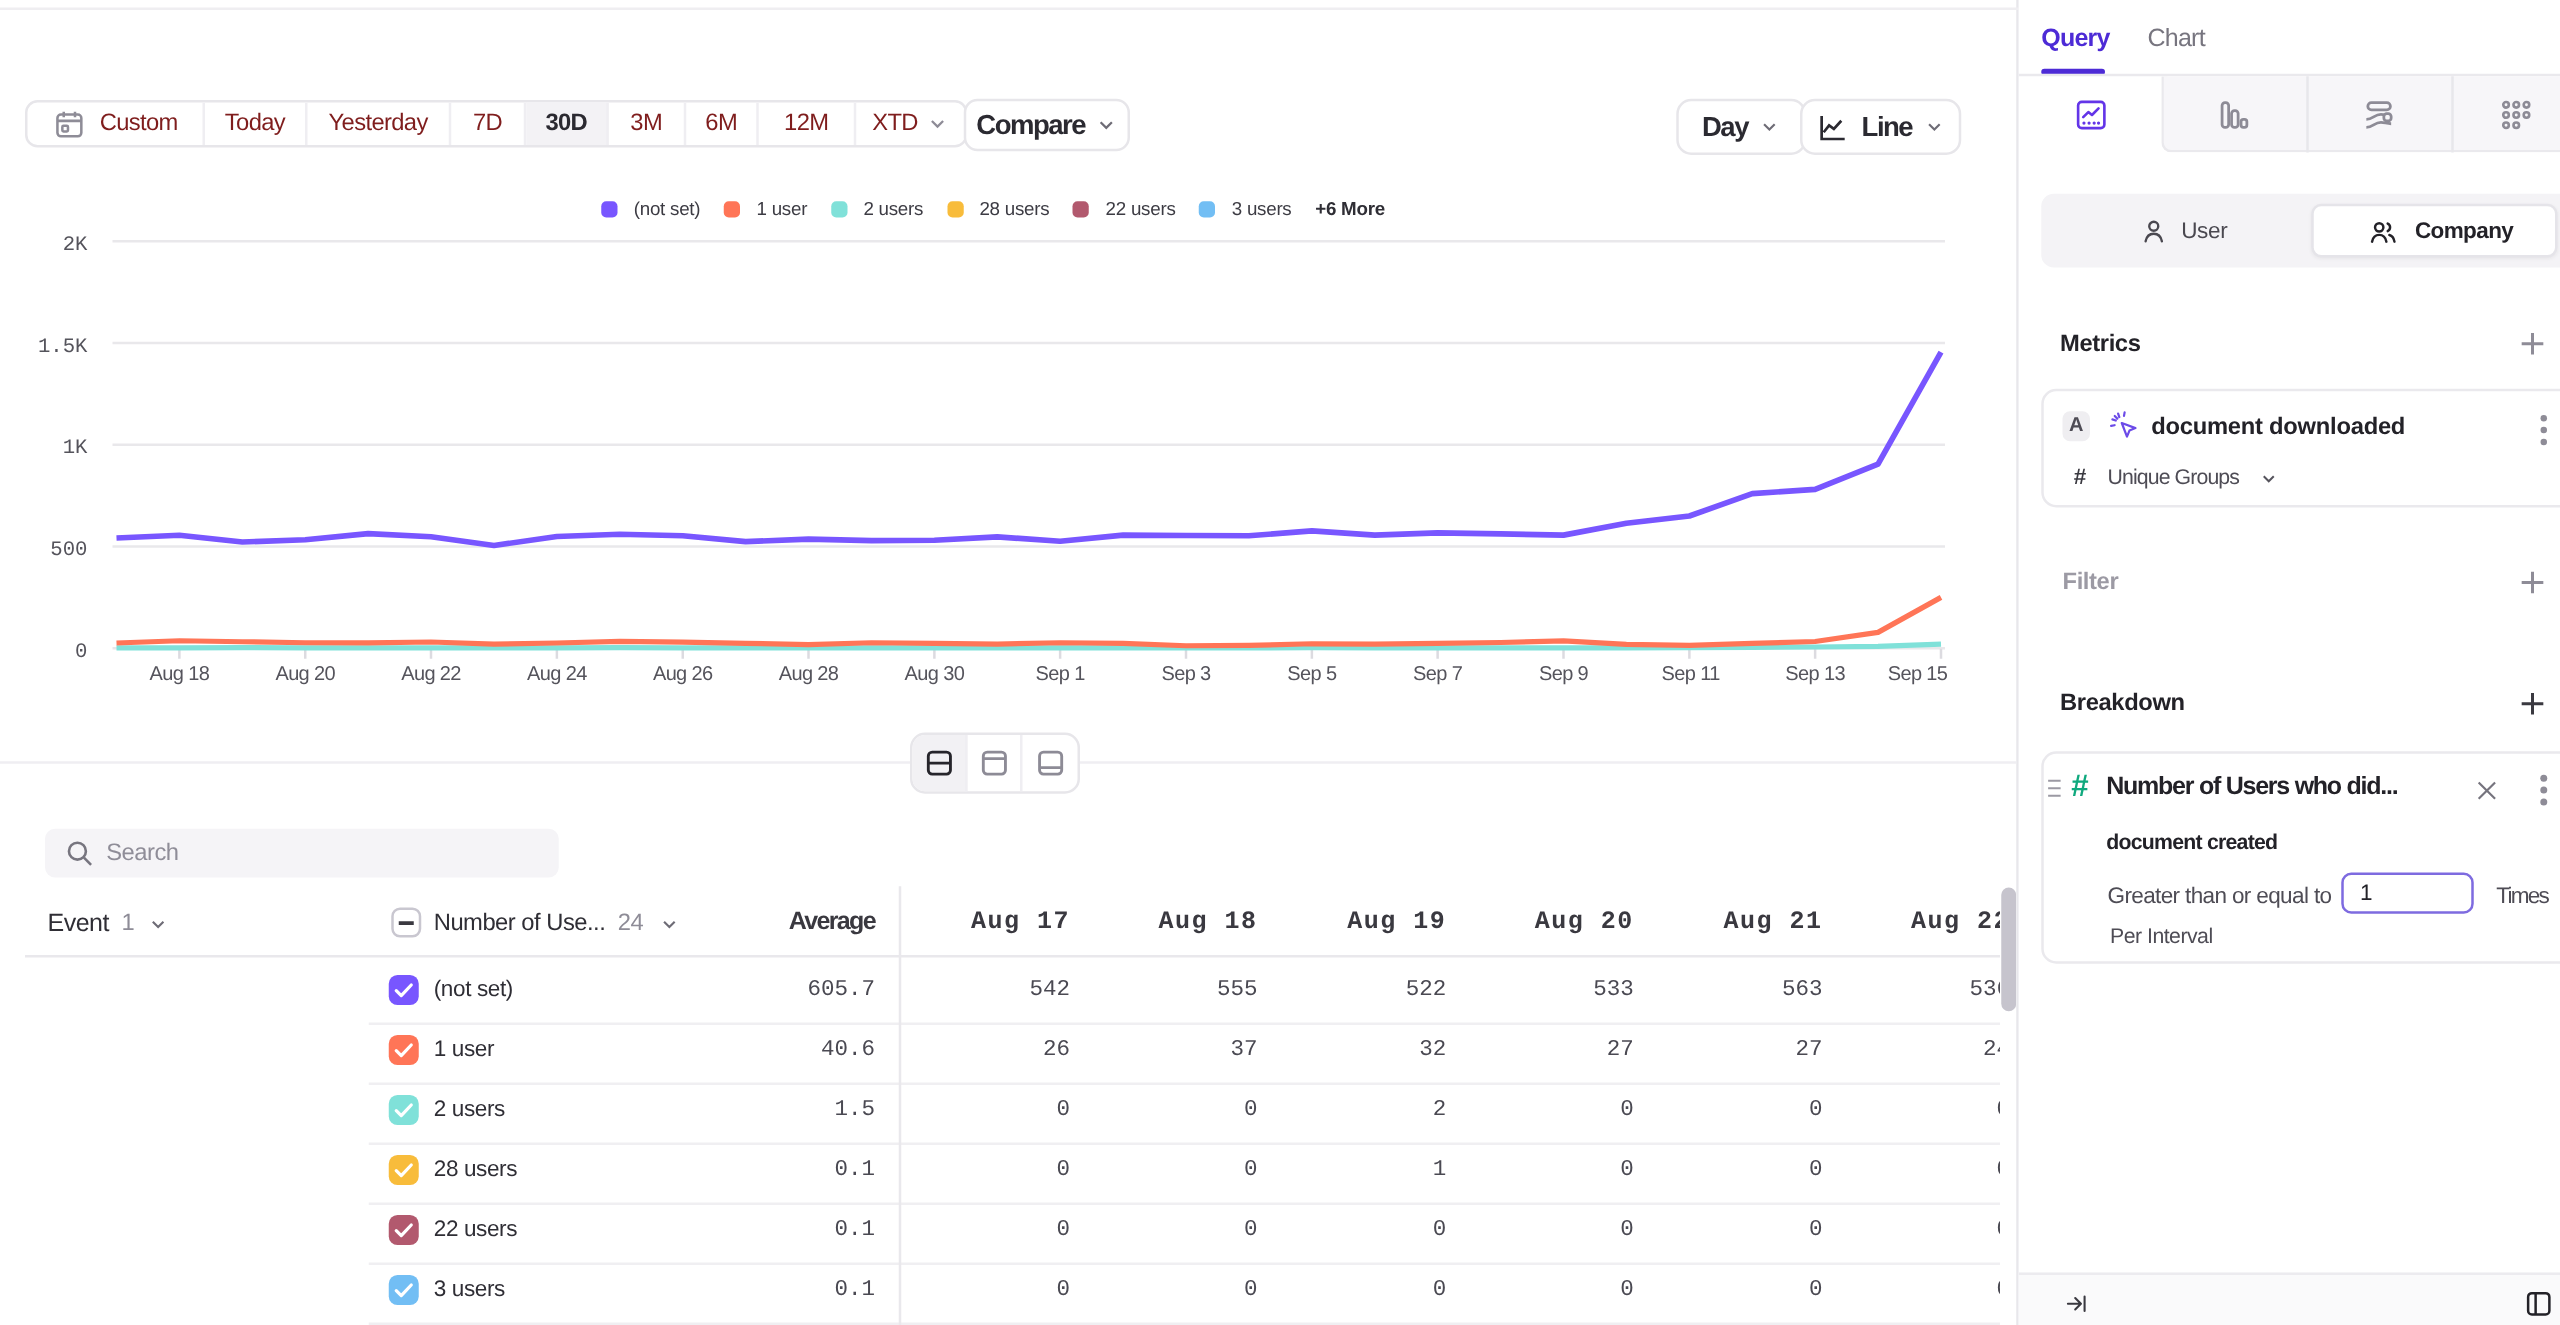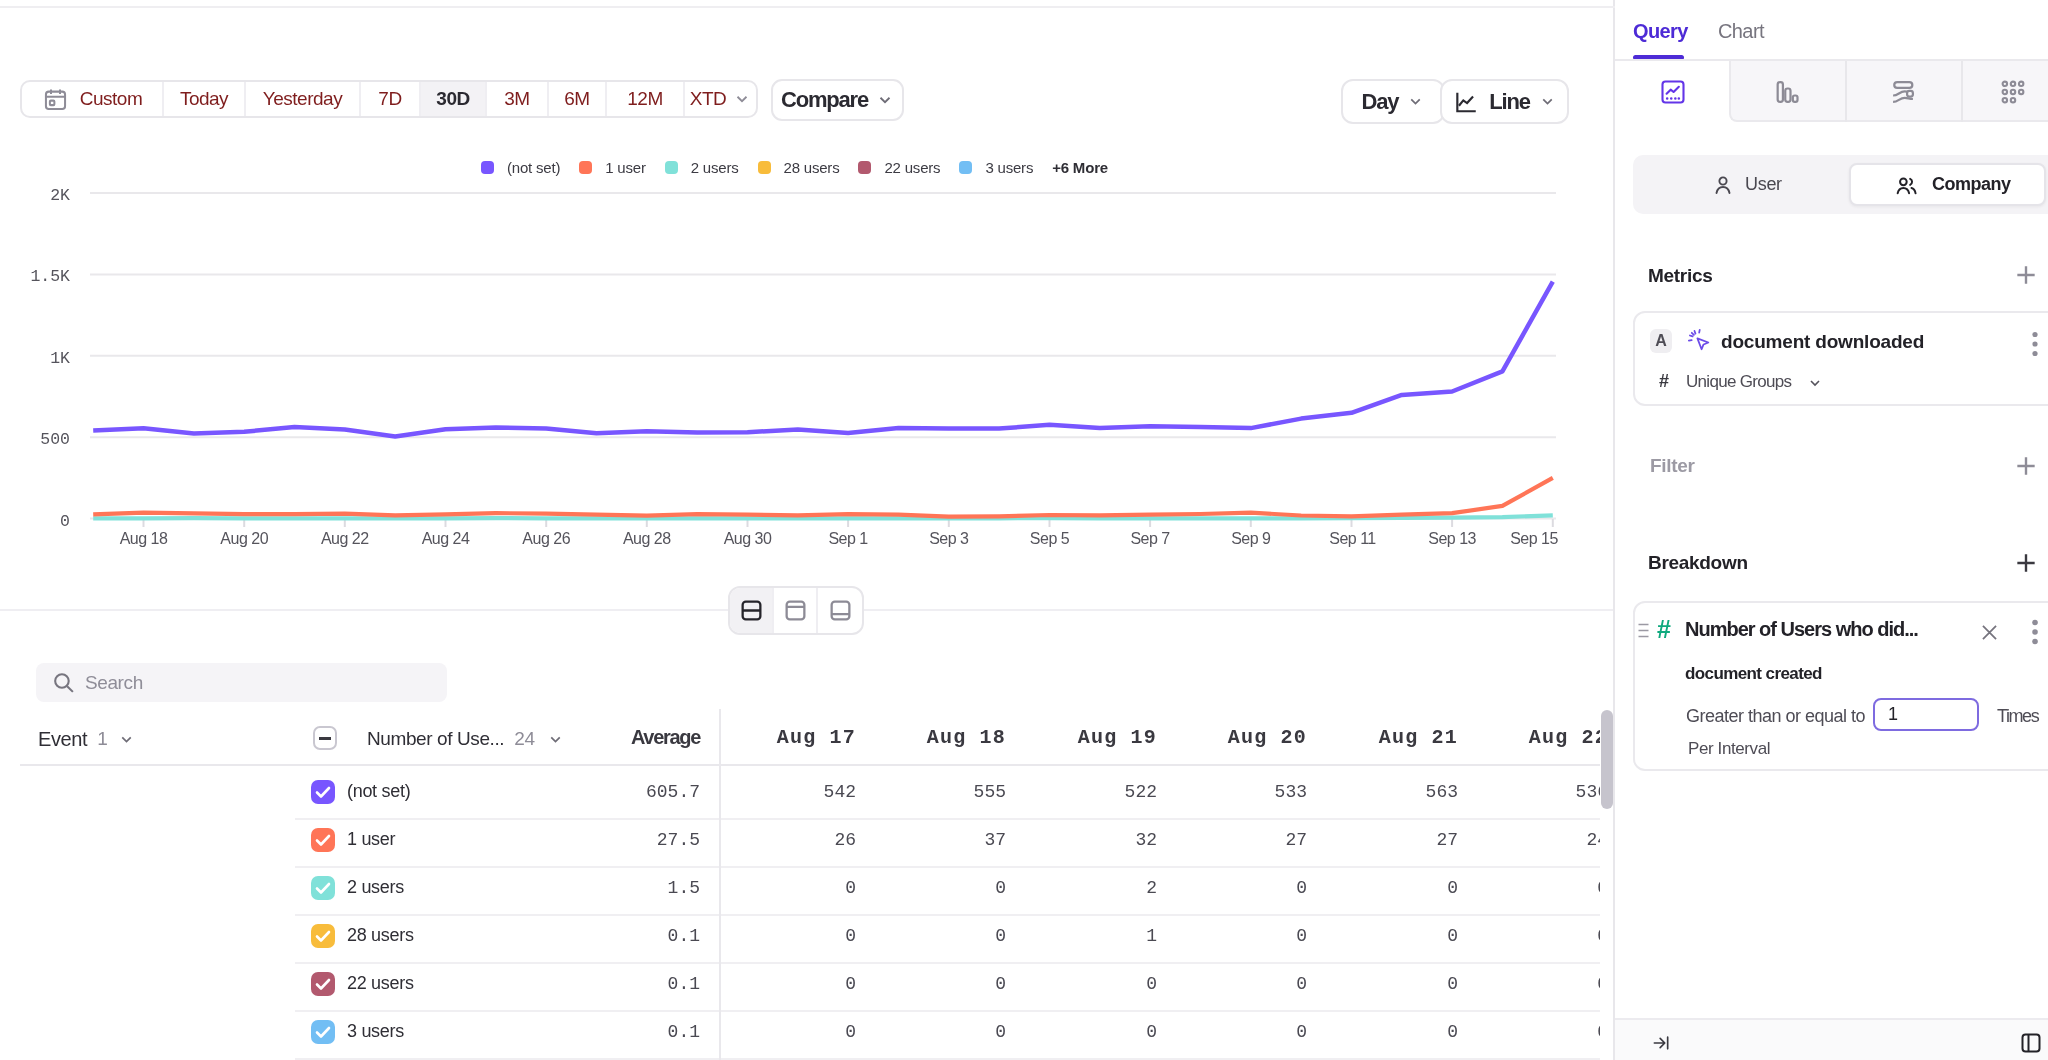--- a/index.html
+++ b/index.html
@@ -24,21 +24,21 @@
 
 #hr1 { left:0; top:609px; width:1613px; height:2px; background:#EFEEF2; }
 #laygroup { left:728px; top:586px; width:136px; height:49px; background:#fff; border:2px solid #E7E6EA; border-radius:12px; display:flex; overflow:hidden; }
 .laycell { width:44px; height:100%; display:flex; align-items:center; justify-content:center; border-right:2px solid #EFEEF2; }
 .laycell:last-child { border-right:none; }
 .laycell.sel { background:#F2F1F4; }
 
 #search { left:36px; top:663px; width:411px; height:39px; background:#F5F4F7; border-radius:8px; display:flex; align-items:center; }
 #search span { color:#8F8D98; font-size:19px; letter-spacing:-0.4px; margin-left:18px; }
 
-.hdr { font-size:19px; letter-spacing:-0.4px; color:#2F2E35;margin-left:20px; }
+.hdr { font-size:19px; letter-spacing:-0.4px; color:#2F2E35; }
 #tclip { left:0; top:700px; width:1600px; height:360px; overflow:hidden; }
 .rnum { position:absolute; text-align:right; font-family:"Liberation Mono", monospace; font-size:18px; color:#4A4952; }
 .dhdr { position:absolute; text-align:right; font-family:"Liberation Mono", monospace; font-size:20px; letter-spacing:1.2px; font-weight:bold; color:#3A3940; }
 .rowlabel { position:absolute; font-size:18px; letter-spacing:-0.3px; color:#2F2E35; }
 .cb { position:absolute; left:311px; width:24px; height:24px; border-radius:7px; }
 .sep { position:absolute; left:295px; width:1318px; height:2px; background:#F0EFF2; }
 
 #sidebar { left:1615px; top:0; width:433px; height:1060px; background:#fff; }
 .sb { position:absolute; }
 .card { position:absolute; border:2px solid #EAE9ED; border-radius:12px; background:#fff; }
@@ -56,21 +56,21 @@
       </svg>
       Custom
     </div>
     <div class="seg" style="width:82px;">Today</div>
     <div class="seg" style="width:115px;">Yesterday</div>
     <div class="seg" style="width:60px;">7D</div>
     <div class="seg sel" style="width:66px;">30D</div>
     <div class="seg" style="width:62px;">3M</div>
     <div class="seg" style="width:58px;">6M</div>
     <div class="seg" style="width:78px;">12M</div>
-    <div class="seg" style="width:71px;">XTD
+    <div class="seg" style="width:87px;">XTD
       <svg width="18" height="18" viewBox="0 0 24 24" fill="none" stroke="#8E8C97" stroke-width="2.4" style="margin-left:7px;">
           <path d="M6 9l6 6 6-6"></path>
         </svg>
     </div>
   </div>
   <div class="abs btn" style="left:771px; top:79px; width:133px; height:42px;">Compare
     <svg width="18" height="18" viewBox="0 0 24 24" fill="none" stroke="#6E6C76" stroke-width="2.4" style="margin-left:8px;">
         <path d="M6 9l6 6 6-6"></path>
       </svg>
   </div>
@@ -245,21 +245,21 @@
           <path d="M6 12.5l4 4 8-8.5"></path>
         </svg></div>
     <div class="rowlabel" style="left:347px; top:81px;">(not set)</div>
     <div class="rowlabel" style="left:347px; top:129px;">1 user</div>
     <div class="rowlabel" style="left:347px; top:177px;">2 users</div>
     <div class="rowlabel" style="left:347px; top:225px;">28 users</div>
     <div class="rowlabel" style="left:347px; top:273px;">22 users</div>
     <div class="rowlabel" style="left:347px; top:321px;">3 users</div>
 
     <div class="rnum" style="left:550px; top:82px; width:150px;">605.7</div>
-    <div class="rnum" style="left:550px; top:130px; width:150px;">27.5</div>
+    <div class="rnum" style="left:550px; top:130px; width:150px;">40.6</div>
     <div class="rnum" style="left:550px; top:178px; width:150px;">1.5</div>
     <div class="rnum" style="left:550px; top:226px; width:150px;">0.1</div>
     <div class="rnum" style="left:550px; top:274px; width:150px;">0.1</div>
     <div class="rnum" style="left:550px; top:322px; width:150px;">0.1</div>
 
     <div class="rnum" style="left:706px; top:82px; width:150px;">542</div>
     <div class="rnum" style="left:856px; top:82px; width:150px;">555</div>
     <div class="rnum" style="left:1007px; top:82px; width:150px;">522</div>
     <div class="rnum" style="left:1157px; top:82px; width:150px;">533</div>
     <div class="rnum" style="left:1308px; top:82px; width:150px;">563</div>

